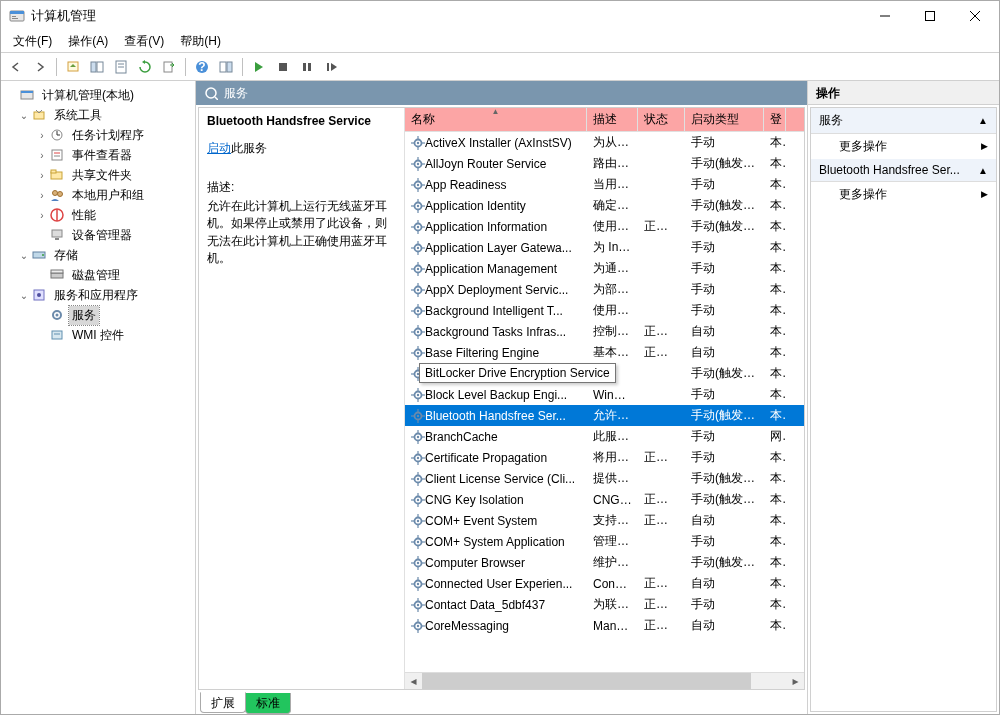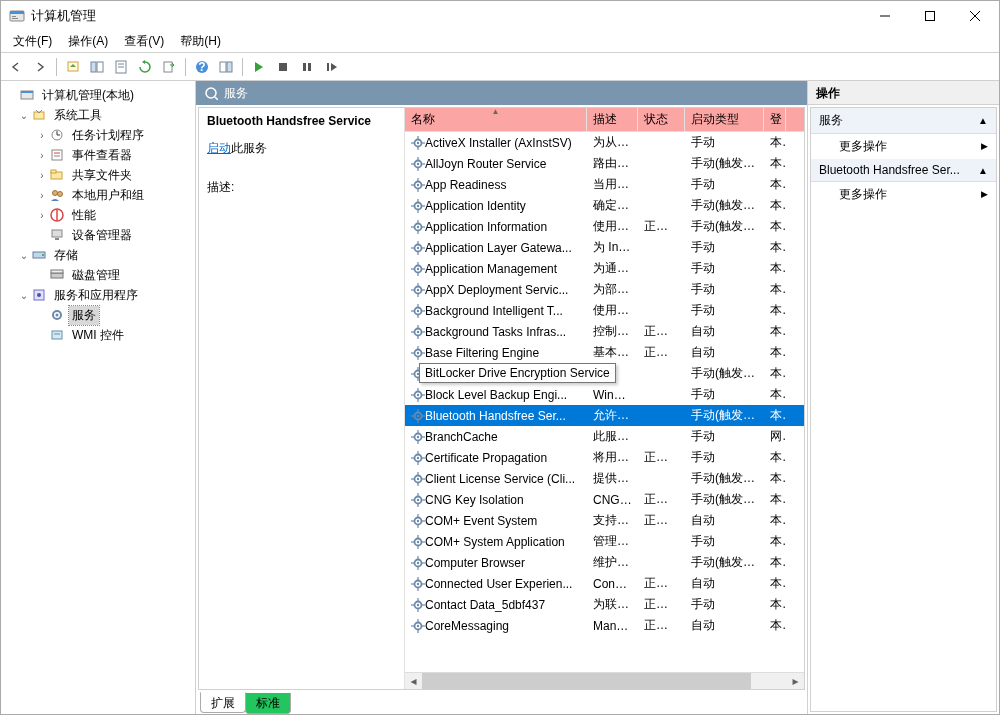--- a/index.html
+++ b/index.html
@@ -350,20 +350,21 @@
             <line x1="11" y1="11" x2="14" y2="14" stroke="#fff" stroke-width="1.5"></line>
           </svg>
         </span>
       <span>服务</span>
     </div>
     <div class="center-body">
       <div class="detail">
         <div class="svcname">Bluetooth Handsfree Service</div>
         <div><span class="link">启动</span><span>此服务</span></div>
         <div class="desc-label">描述:</div>
+        <div class="desc">允许在此计算机上运行无线蓝牙耳机。如果停止或禁用了此设备，则无法在此计算机上正确使用蓝牙耳机。</div>
       </div>
       <div class="list" style="position:relative">
         <div class="list-header">
           <div class="col col-name">
               <span>名称</span>
               <span class="sort">▲</span>
             </div>
           <div class="col col-desc">描述</div>
           <div class="col col-status">状态</div>
           <div class="col col-start">启动类型</div>

